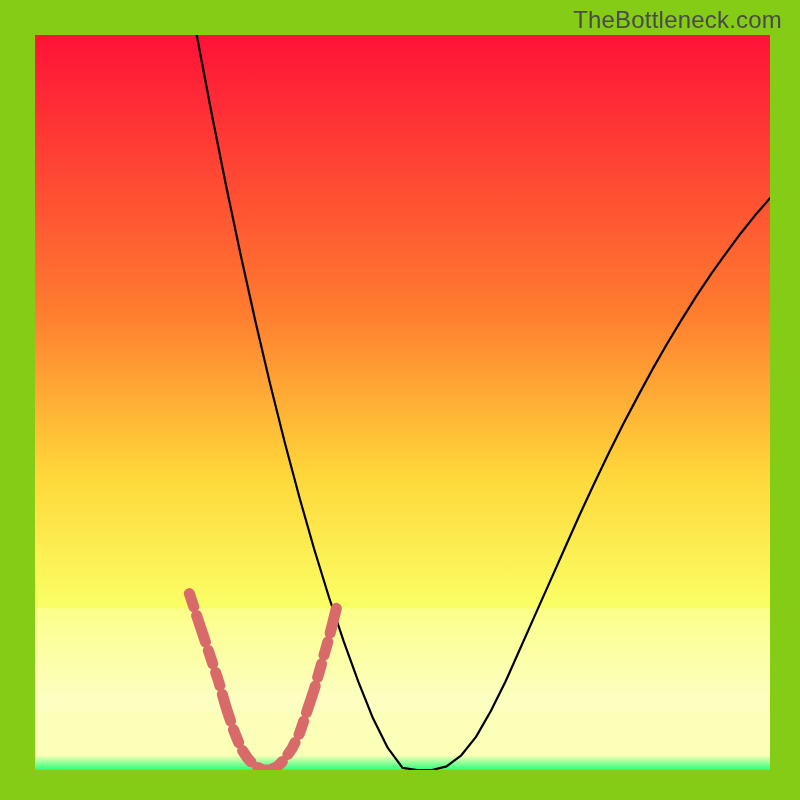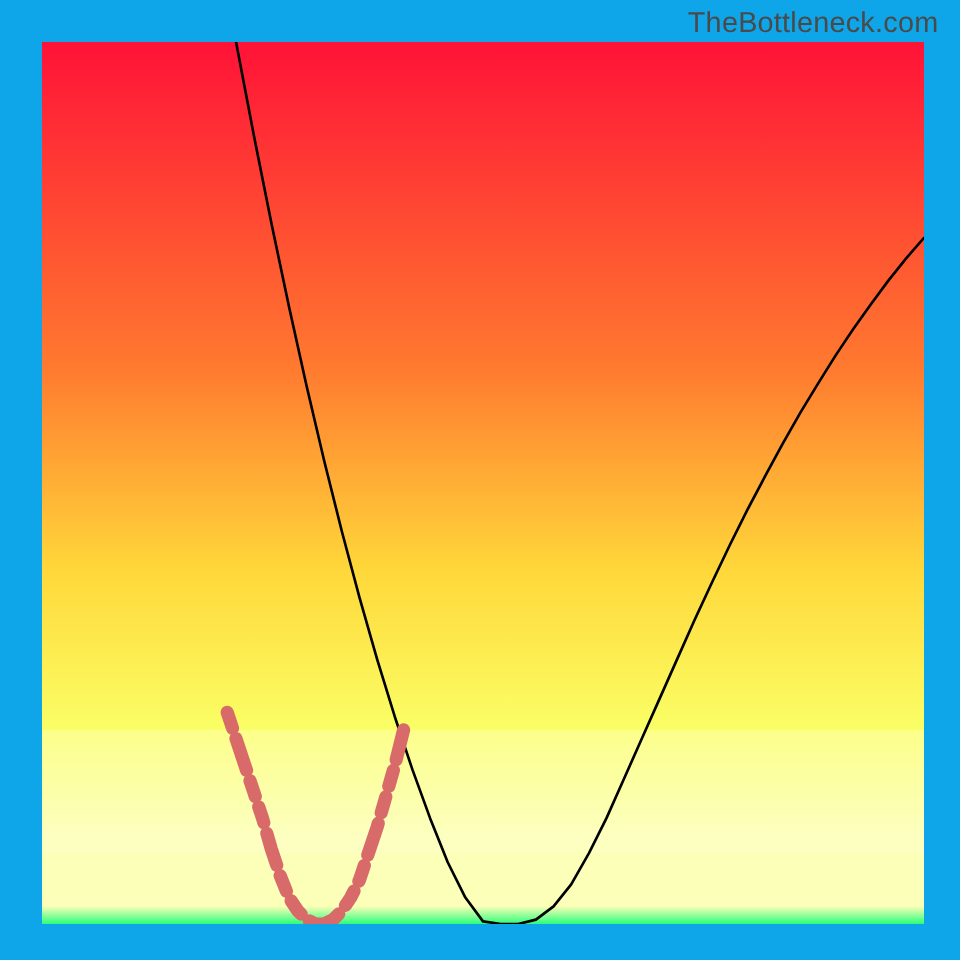--- a/index.html
+++ b/index.html
@@ -8,21 +8,21 @@
     width: 800px;
     height: 800px;
     background: #000;
     font-family: Arial, Helvetica, sans-serif;
     overflow: hidden;
   }
   .outer {
     position: relative;
     width: 800px;
     height: 800px;
-    background: #0ea5e9;
+    background: #84cc16;
   }
   .watermark {
     position: absolute;
     top: 6px;
     right: 18px;
     color: #4a4a4a;
     font-size: 24px;
     font-weight: 500;
     letter-spacing: 0.2px;
     z-index: 10;

